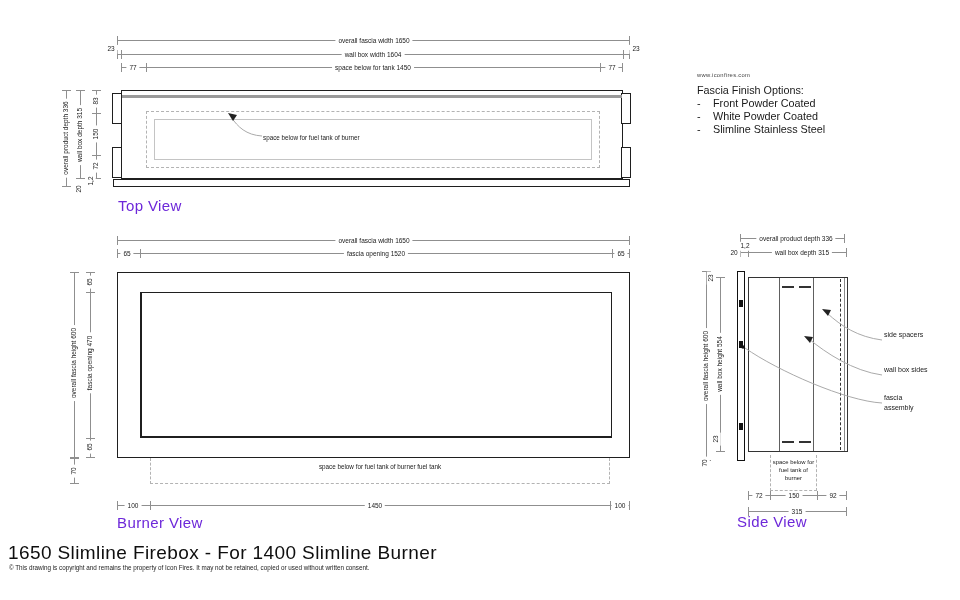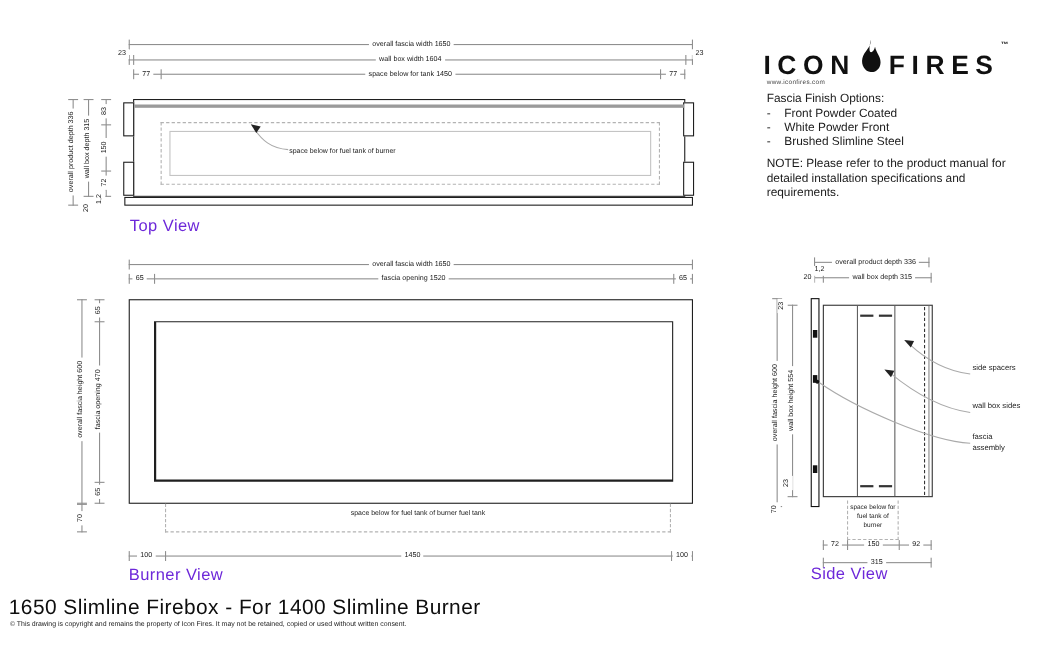--- a/index.html
+++ b/index.html
@@ -171,44 +171,35 @@
     <path d="M262,136 C246,135 238,127 231,117" fill="none" stroke="#aaaaaa" stroke-width="1"></path>
     <polygon points="228,113 237,115 233,121" fill="#222"></polygon>
     <path d="M882,340 C858,337 841,326 827,313" fill="none" stroke="#aaaaaa" stroke-width="1"></path>
     <polygon points="822,309 831,310 828,316" fill="#222"></polygon>
     <path d="M882,375 C853,371 826,353 809,339" fill="none" stroke="#aaaaaa" stroke-width="1"></path>
     <polygon points="804,336 813,337 810,343" fill="#222"></polygon>
     <path d="M882,403 C846,401 778,371 745,348" fill="none" stroke="#aaaaaa" stroke-width="1"></path>
     <circle cx="743" cy="347" r="1.8" fill="#111"></circle>
   </svg>
 
-  <div class="logo">
-    <span class="word">ICON</span>
-    <svg width="24" height="36" viewBox="0 0 24 36" style="margin:0 6px 0 0">
-      <path d="M13.5 0 C14.5 7 7.5 10.5 6 17 C4.5 23.5 8.5 29 13.5 29.5 C18.5 30 22.5 26 22.5 20.5 C22.5 15 18.5 12 17.5 6.5 C16.5 11 13 13.5 12.5 9.5 C12.2 6.5 13.2 3 13.5 0 Z" fill="#101010"></path>
-    </svg>
-    <span class="word">FIRES</span>
-    <span class="tm">™</span>
-  </div>
   <div class="site">www.iconfires.com</div>
 
   <div class="optblock">
     <div>Fascia Finish Options:</div>
     <div class="optrow">
       <span class="dash">-</span>
       <span>Front Powder Coated</span>
     </div>
     <div class="optrow">
       <span class="dash">-</span>
-      <span>White Powder Front</span>
+      <span>White Powder Coated</span>
     </div>
     <div class="optrow">
       <span class="dash">-</span>
-      <span>Brushed Slimline Steel</span>
+      <span>Slimline Stainless Steel</span>
     </div>
   </div>
 
-  <div class="noteblock">NOTE: Please refer to the product manual for detailed installation specifications and requirements.</div>
 
   <div class="ftitle">1650 Slimline Firebox - For 1400 Slimline Burner</div>
   <div class="fcopy">© This drawing is copyright and remains the property of Icon Fires. It may not be retained, copied or used without written consent.</div>
 
 </div>
 
 </body></html>

